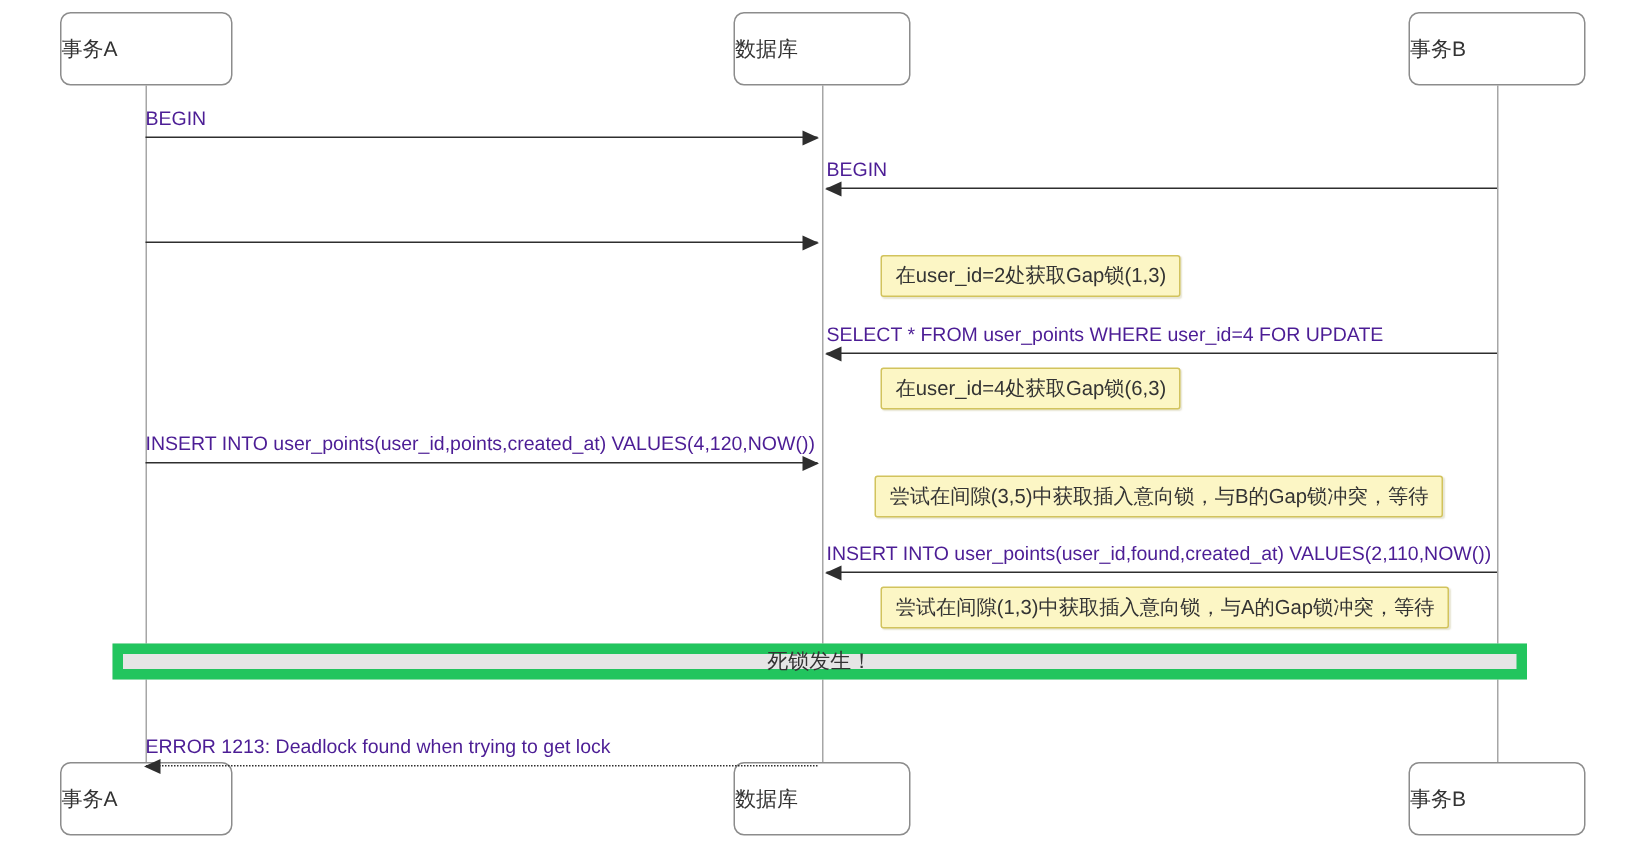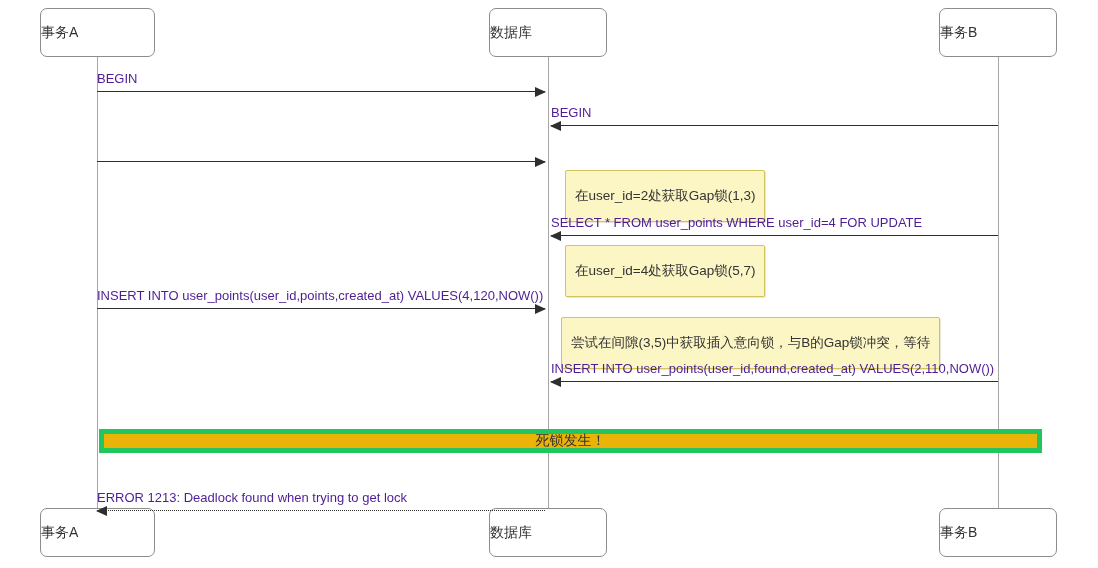--- a/index.html
+++ b/index.html
@@ -31,28 +31,28 @@
     border-top:5px solid transparent; border-bottom:5px solid transparent;
     border-left:11px solid #2e2e2e;
   }
   .arrowhead.left {
     left:-1px;
     border-top:5px solid transparent; border-bottom:5px solid transparent;
     border-right:11px solid #2e2e2e;
   }
   .note {
     position:absolute; background:#fcf6c5; border:1px solid #d2c35d;
-    border-radius:2px; padding:16px 9px; font-size:13.5px; color:#333;
-    white-space:nowrap; box-shadow:1px 1px 1px rgba(160,150,80,0.25);
+    border-radius:2px; padding:4px 9px; font-size:13.5px; color:#333;
+    white-space:nowrap; box-shadow:1px 1px 1px rgba(160,150,80,0.25);margin-left:22px;
   }
   .banner {
     position:absolute; left:75px; top:429px; width:943px; height:24px;
-    background:#eab308; border:5px solid #22c55e;
+    background:#e5e5e5; border:7px solid #22c55e;
     display:flex; align-items:center; justify-content:center;
-    font-size:14px; color:#333; z-index:5;margin-left:24px;
+    font-size:14px; color:#333; z-index:5;
   }
 </style>
 </head>
 <body>
 
 <div class="stage">
 
   <div class="lifeline" style="left:97px;"></div>
   <div class="lifeline" style="left:548px;"></div>
   <div class="lifeline" style="left:998px;"></div>
@@ -94,37 +94,40 @@
   <div class="note" style="left:565px; top:170px;">
     <span>在user_id=2处获取Gap锁(1,3)</span>
   </div>
 
   <div class="message" style="left:551px; top:213px; width:447px;">
     <span class="msg-label">SELECT * FROM user_points WHERE user_id=4 FOR UPDATE</span>
     <span class="arrowhead left"></span>
   </div>
 
   <div class="note" style="left:565px; top:245px;">
-    <span>在user_id=4处获取Gap锁(5,7)</span>
+    <span>在user_id=4处获取Gap锁(6,3)</span>
   </div>
 
   <div class="message" style="left:97px; top:286px; width:448px;">
     <span class="msg-label">INSERT INTO user_points(user_id,points,created_at) VALUES(4,120,NOW())</span>
     <span class="arrowhead right"></span>
   </div>
 
   <div class="note" style="left:561px; top:317px;">
     <span>尝试在间隙(3,5)中获取插入意向锁，与B的Gap锁冲突，等待</span>
   </div>
 
   <div class="message" style="left:551px; top:359px; width:447px;">
     <span class="msg-label">INSERT INTO user_points(user_id,found,created_at) VALUES(2,110,NOW())</span>
     <span class="arrowhead left"></span>
   </div>
 
+  <div class="note" style="left:565px; top:391px;">
+    <span>尝试在间隙(1,3)中获取插入意向锁，与A的Gap锁冲突，等待</span>
+  </div>
 
   <div class="banner">
     <span>死锁发生！</span>
   </div>
 
   <div class="message dotted" style="left:97px; top:468px; width:448px;margin-top:20px;">
     <span class="msg-label">ERROR 1213: Deadlock found when trying to get lock</span>
     <span class="arrowhead left"></span>
   </div>
 

